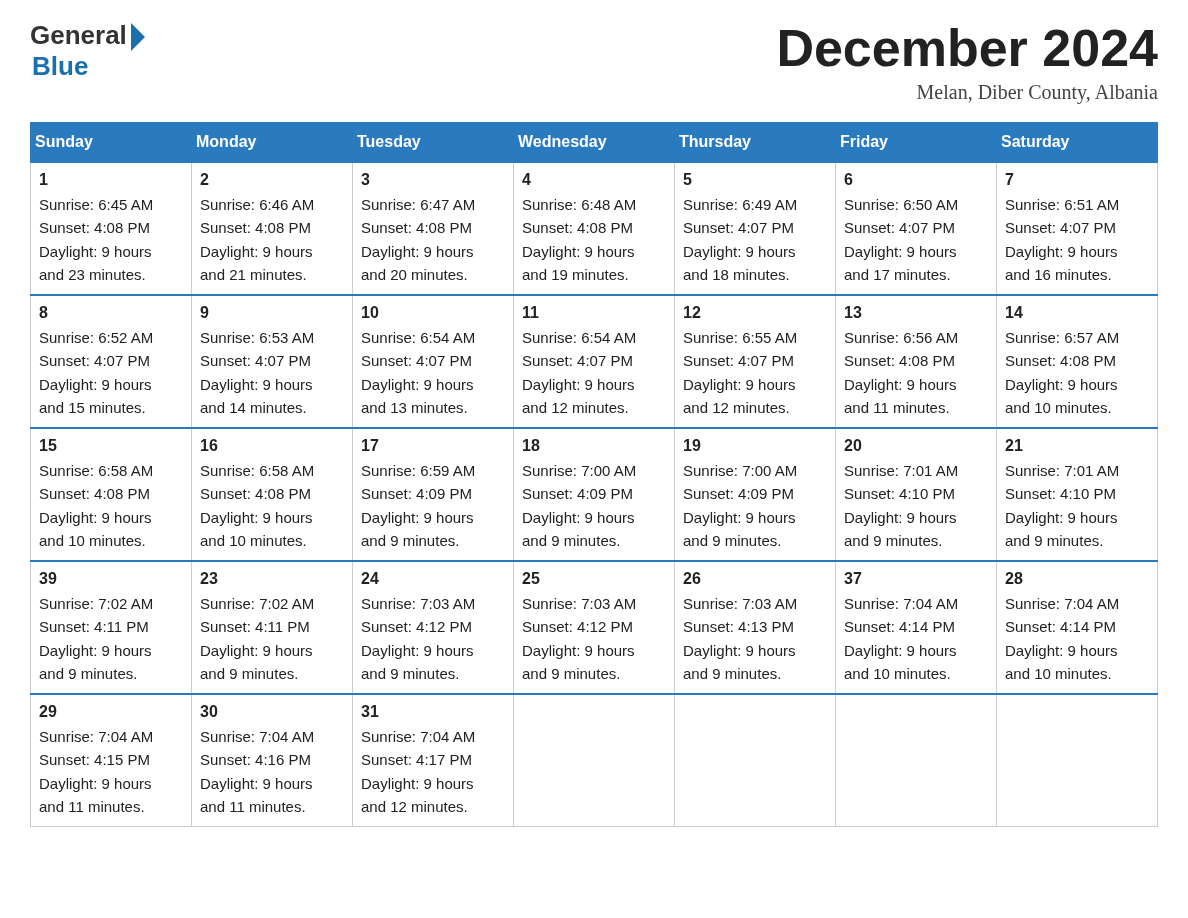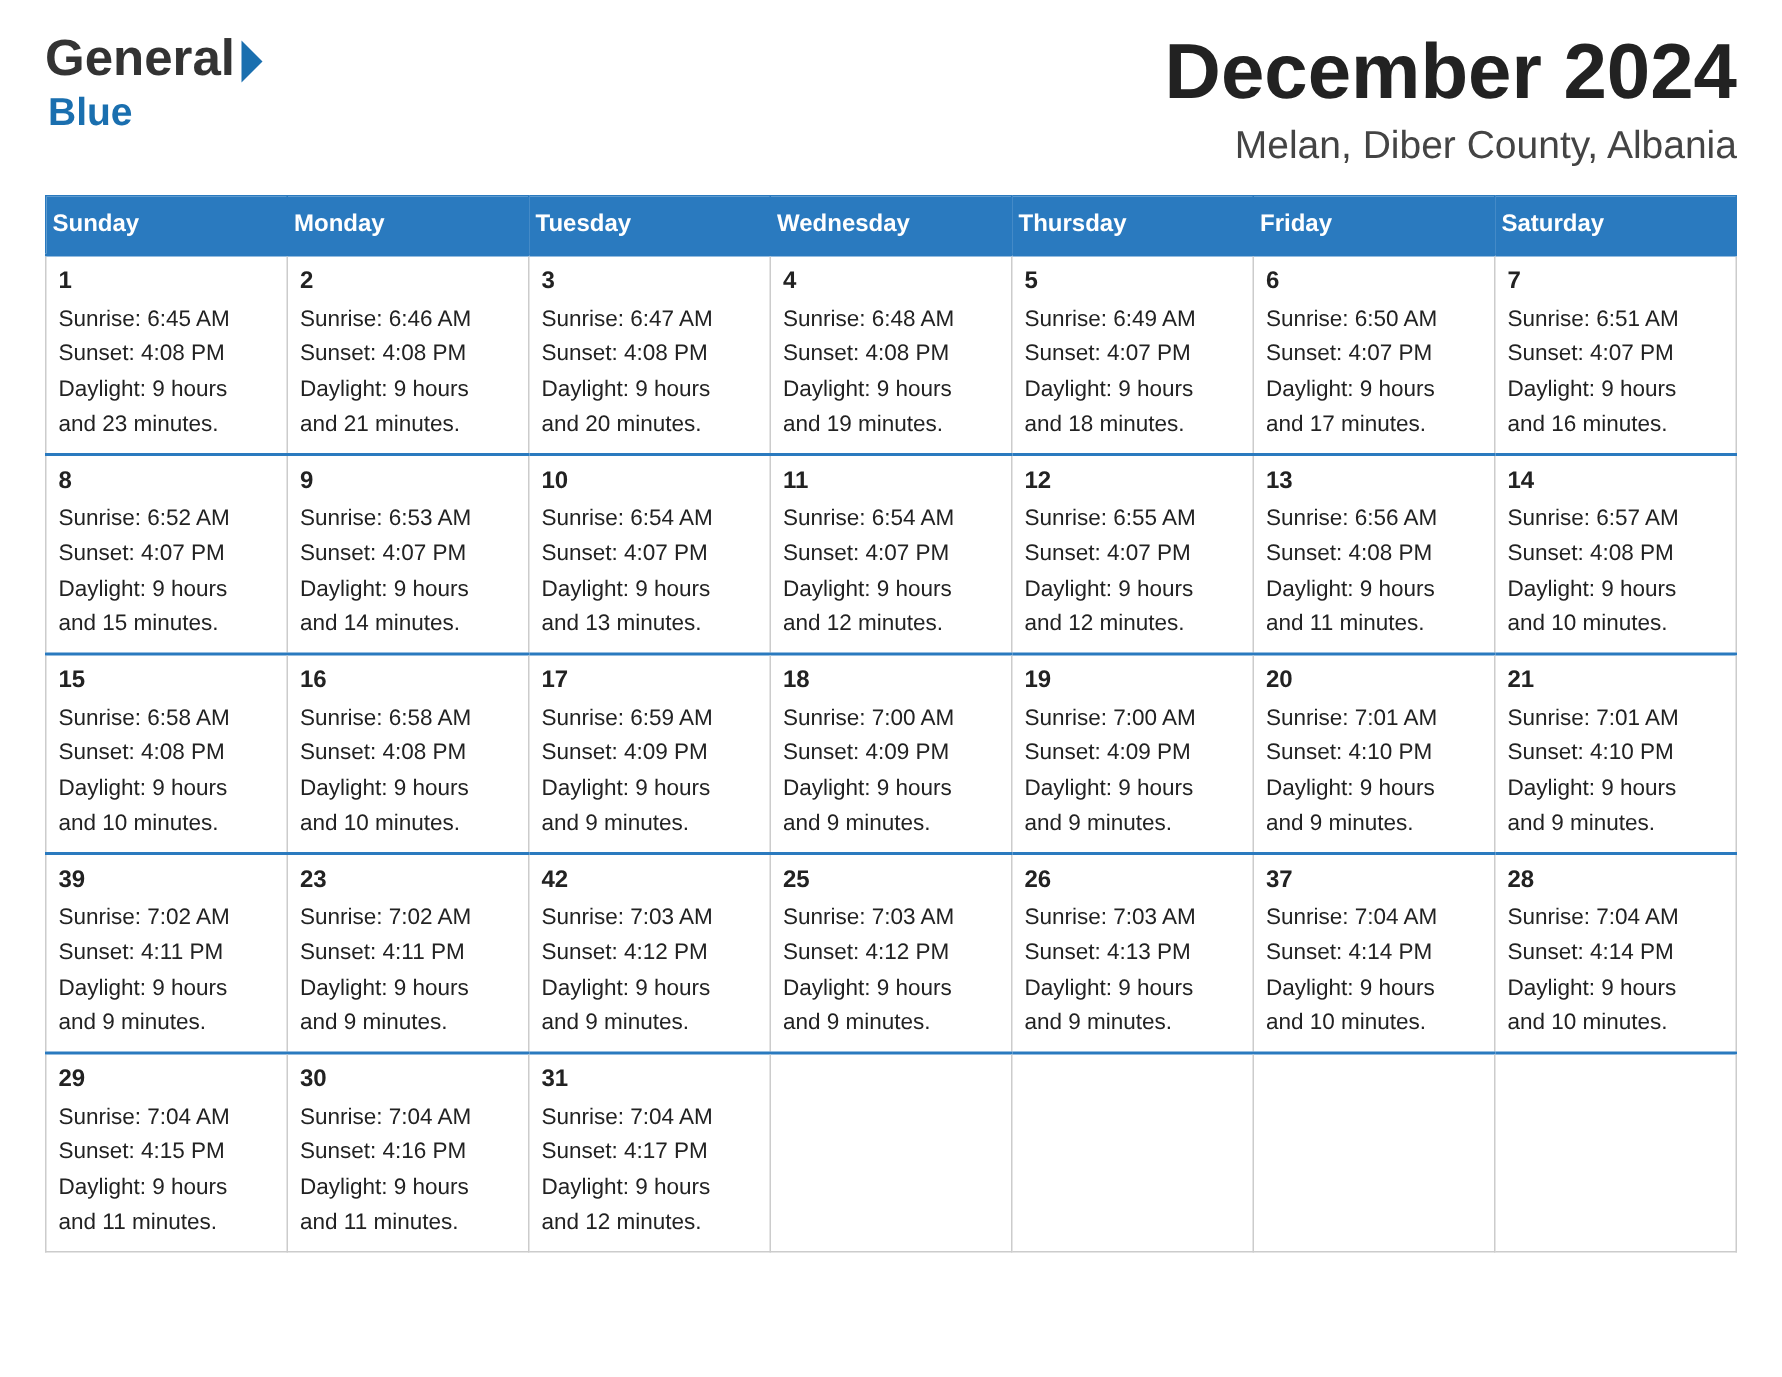--- a/index.html
+++ b/index.html
@@ -10,21 +10,21 @@
       min-height: 918px;
       padding: 20px 30px;
     }
     .header {
       display: flex;
       justify-content: space-between;
       align-items: flex-start;
       margin-bottom: 18px;
     }
     .logo-text-general {
-      font-size: 34px;
+      font-size: 26px;
       font-weight: bold;
       color: #333;
     }
     .logo-arrow {
       width: 0;
       height: 0;
       border-left: 14px solid #1a6faf;
       border-top: 14px solid transparent;
       border-bottom: 14px solid transparent;
       margin-left: 4px;
@@ -48,23 +48,24 @@
     .title-block {
       text-align: right;
     }
     .calendar-title {
       font-size: 52px;
       font-weight: bold;
       color: #222;
       line-height: 1.1;
     }
     .calendar-subtitle {
-      font-size: 26px;
+      font-size: 20px;
       color: #444;
       margin-top: 4px;
+      font-family: Liberation Serif, serif;
     }
     .calendar-table {
       width: 100%;
       border-collapse: collapse;
       table-layout: fixed;
     }
     .calendar-table th {
       background-color: #2a7abf;
       color: #fff;
       font-size: 16px;
@@ -177,21 +178,21 @@
         <td><span class="day-number">20</span>
         <span class="day-info">Sunrise: 7:01 AM<br>Sunset: 4:10 PM<br>Daylight: 9 hours<br>and 9 minutes.</span></td>
         <td><span class="day-number">21</span>
         <span class="day-info">Sunrise: 7:01 AM<br>Sunset: 4:10 PM<br>Daylight: 9 hours<br>and 9 minutes.</span></td>
       </tr>
       <tr class="week-row">
         <td><span class="day-number">39</span>
         <span class="day-info">Sunrise: 7:02 AM<br>Sunset: 4:11 PM<br>Daylight: 9 hours<br>and 9 minutes.</span></td>
         <td><span class="day-number">23</span>
         <span class="day-info">Sunrise: 7:02 AM<br>Sunset: 4:11 PM<br>Daylight: 9 hours<br>and 9 minutes.</span></td>
-        <td><span class="day-number">42</span>
+        <td><span class="day-number">24</span>
         <span class="day-info">Sunrise: 7:03 AM<br>Sunset: 4:12 PM<br>Daylight: 9 hours<br>and 9 minutes.</span></td>
         <td><span class="day-number">25</span>
         <span class="day-info">Sunrise: 7:03 AM<br>Sunset: 4:12 PM<br>Daylight: 9 hours<br>and 9 minutes.</span></td>
         <td><span class="day-number">26</span>
         <span class="day-info">Sunrise: 7:03 AM<br>Sunset: 4:13 PM<br>Daylight: 9 hours<br>and 9 minutes.</span></td>
         <td><span class="day-number">37</span>
         <span class="day-info">Sunrise: 7:04 AM<br>Sunset: 4:14 PM<br>Daylight: 9 hours<br>and 10 minutes.</span></td>
         <td><span class="day-number">28</span>
         <span class="day-info">Sunrise: 7:04 AM<br>Sunset: 4:14 PM<br>Daylight: 9 hours<br>and 10 minutes.</span></td>
       </tr>

